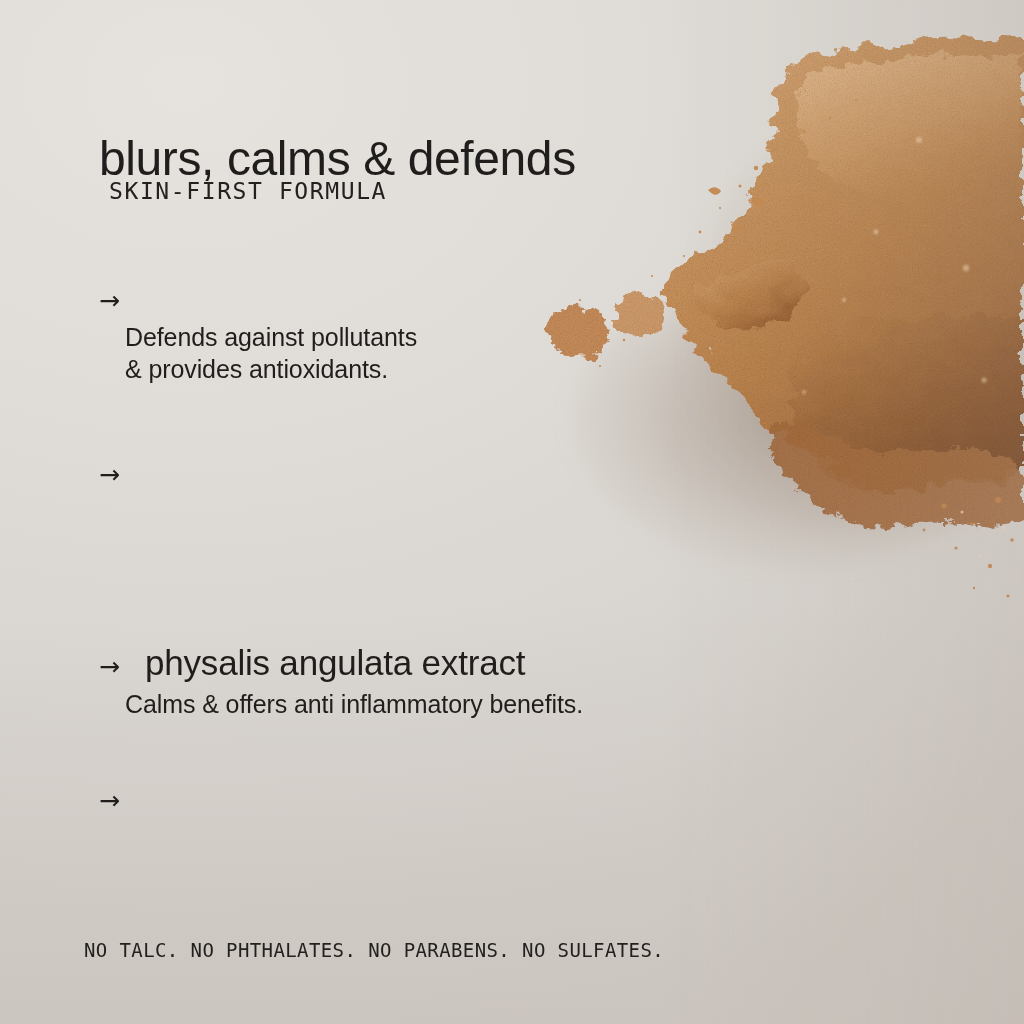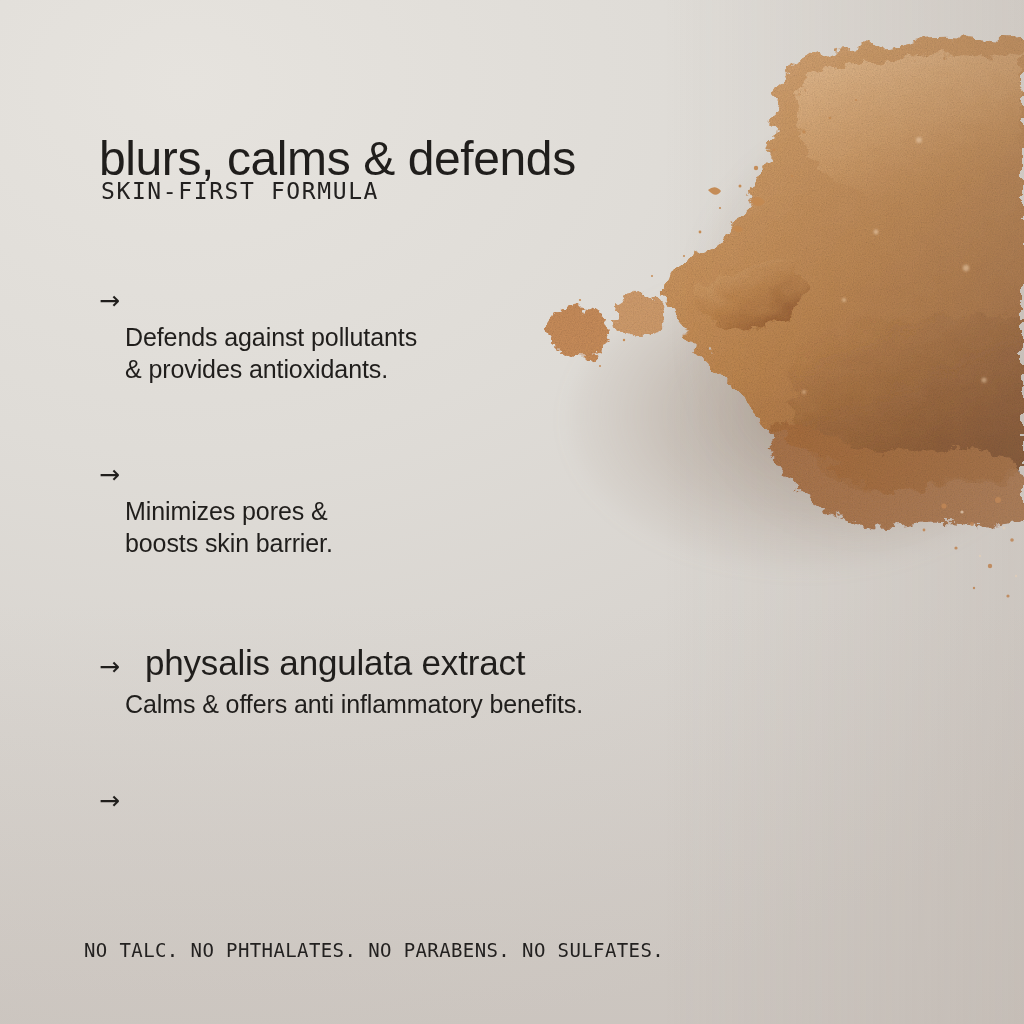--- a/index.html
+++ b/index.html
@@ -30,21 +30,21 @@
   .powder-wrap svg{display:block;width:100%;height:100%;}
 
   
   .headline{
     position:absolute;left:99px;top:103px;
     font-family:"Liberation Sans","DejaVu Sans",sans-serif;
     font-size:48px;line-height:1;letter-spacing:-0.4px;
     font-weight:400;color:#201e1c;white-space:nowrap;
   }
   .subhead{
-    position:absolute;left:101px;top:180px;
+    position:absolute;left:109px;top:180px;
     font-family:"DejaVu Sans Mono",monospace;
     font-size:23px;line-height:1;letter-spacing:1.6px;
     font-weight:400;color:#232120;white-space:nowrap;
   }
 
   .bullets{position:absolute;left:0;top:0;width:100%;}
   .bullet{position:absolute;left:99px;}
   .bullet .row{display:flex;align-items:baseline;}
   .arrow{
     font-family:"DejaVu Sans",sans-serif;
@@ -255,22 +255,20 @@
         <span class="arrow">→</span>
       </div>
       <div class="desc">Defends against pollutants
 &amp; provides antioxidants.</div>
     </div>
 
     <div class="bullet" style="top:462px;">
       <div class="row">
         <span class="arrow">→</span>
       </div>
-      <div class="desc">Minimizes pores &amp;
-boosts skin barrier.</div>
     </div>
 
     <div class="bullet" style="top:645px;">
       <div class="row">
         <span class="arrow">→</span>
         <span class="term">physalis angulata extract</span>
       </div>
       <div class="desc">Calms &amp; offers anti inflammatory benefits.</div>
     </div>
 

